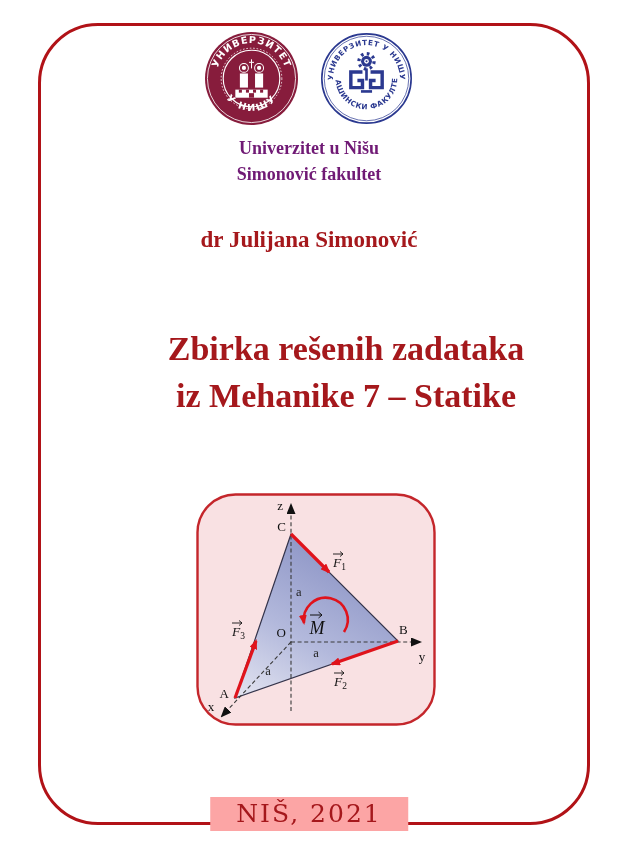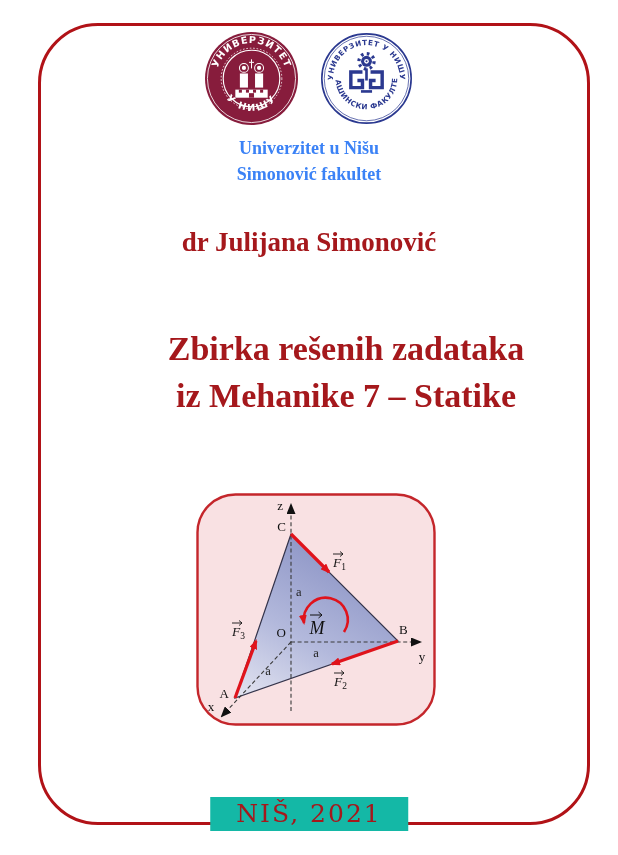--- a/index.html
+++ b/index.html
@@ -4,28 +4,28 @@
 <style>
   html,body{margin:0;padding:0;background:#ffffff;}
   .page{position:relative;width:618px;height:855px;background:#ffffff;overflow:hidden;
         font-family:"Liberation Serif",serif;}
   .frame{position:absolute;left:38px;top:23px;width:552px;height:802px;box-sizing:border-box;
          border:3.5px solid #b11217;border-radius:60px;z-index:0;}
   .logos{position:absolute;top:32px;left:0;right:0;display:flex;justify-content:center;
          gap:22px;z-index:1;}
   .logo{width:93px;height:93px;}
   .univ-block{position:absolute;top:135px;left:0;width:100%;text-align:center;
-              color:#3b82f6;font-weight:bold;font-size:18px;line-height:26px;z-index:1;}
+              color:#701a75;font-weight:bold;font-size:18px;line-height:26px;z-index:1;}
   .author{position:absolute;top:227px;left:0;width:100%;text-align:center;
-          color:#a5181c;font-weight:bold;font-size:27px;z-index:1;}
+          color:#a5181c;font-weight:bold;font-size:23px;z-index:1;}
   .title-block{position:absolute;top:325px;left:0;width:100%;text-align:center;
                color:#a5181c;font-weight:bold;font-size:34px;line-height:47px;z-index:1;margin-left:37px;}
   .figure-wrap{position:absolute;left:196px;top:493px;width:240px;height:233px;z-index:1;}
   .imprint{position:absolute;top:797px;left:50%;transform:translateX(-50%);
-           background:#14b8a6;padding:0 26px;color:#a5181c;font-size:25px;
+           background:#fca5a5;padding:0 26px;color:#a5181c;font-size:25px;
            letter-spacing:2px;line-height:34px;font-family:"DejaVu Serif",serif;
            white-space:nowrap;z-index:2;}
   svg text{font-family:"Liberation Serif",serif;}
   .logo text{font-family:"DejaVu Sans",sans-serif;}
 </style>
 </head>
 <body>
 
 <div class="page">
 

